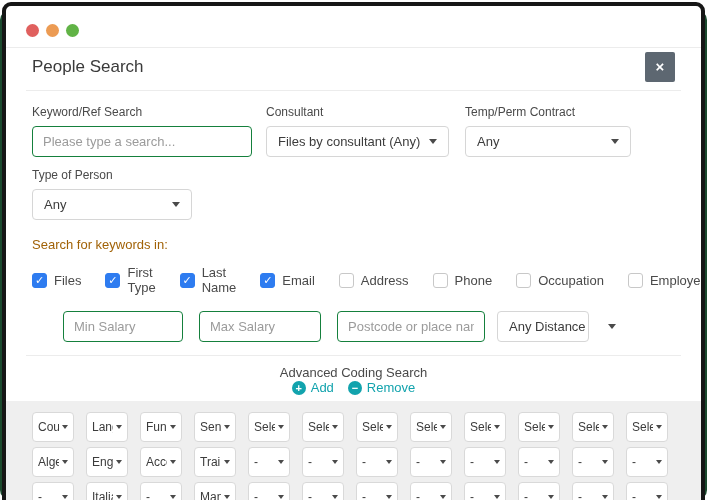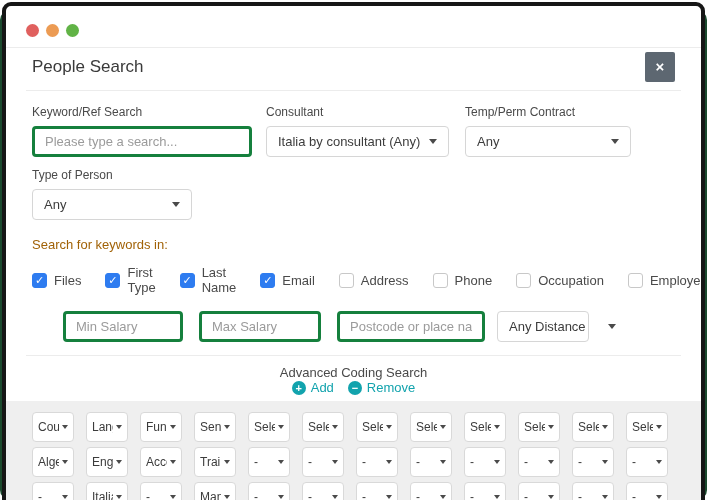--- a/index.html
+++ b/index.html
@@ -49,21 +49,21 @@
     border: none; border-radius: 2px; font-size: 15px; font-weight: bold;
     line-height: 30px; text-align: center; cursor: pointer;
   }
   .head-divider { border: none; border-top: 1px solid #ececec; margin-top: 8px; }
 
   .form-row { display: flex; margin-top: 14px; padding: 0 6px; }
   .fgroup { display: flex; flex-direction: column; }
   .flabel { font-size: 12px; color: #4a4a4a; margin-bottom: 7px; }
 
   .tinput {
-    height: 31px; border: 3px solid #15803d; border-radius: 4px;
+    height: 31px; border: 1px solid #15803d; border-radius: 4px;
     padding: 0 10px; font-size: 13px; color: #444; background: #fff;
     font-family: "Liberation Sans", sans-serif;
   }
   .tinput::placeholder { color: #9b9b9b; }
 
   .sel {
     height: 31px; border: 1px solid #d6d6d6; border-radius: 4px;
     background: #fff; display: flex; align-items: center;
     justify-content: space-between; padding: 0 11px;
     font-size: 13px; color: #3c3c3c; cursor: pointer; white-space: nowrap;
@@ -163,21 +163,21 @@
       <hr class="head-divider">
 
       <div class="form-row">
         <div class="fgroup w-keyword">
           <span class="flabel">Keyword/Ref Search</span>
           <input class="tinput" type="text" placeholder="Please type a search..." style="">
         </div>
         <div class="fgroup w-consultant">
           <span class="flabel">Consultant</span>
           <div class="sel">
-            <span>Italia by consultant (Any)</span>
+            <span>Files by consultant (Any)</span>
             <span class="caret"></span>
           </div>
         </div>
         <div class="fgroup w-contract">
           <span class="flabel">Temp/Perm Contract</span>
           <div class="sel">
             <span>Any</span>
             <span class="caret"></span>
           </div>
         </div>

